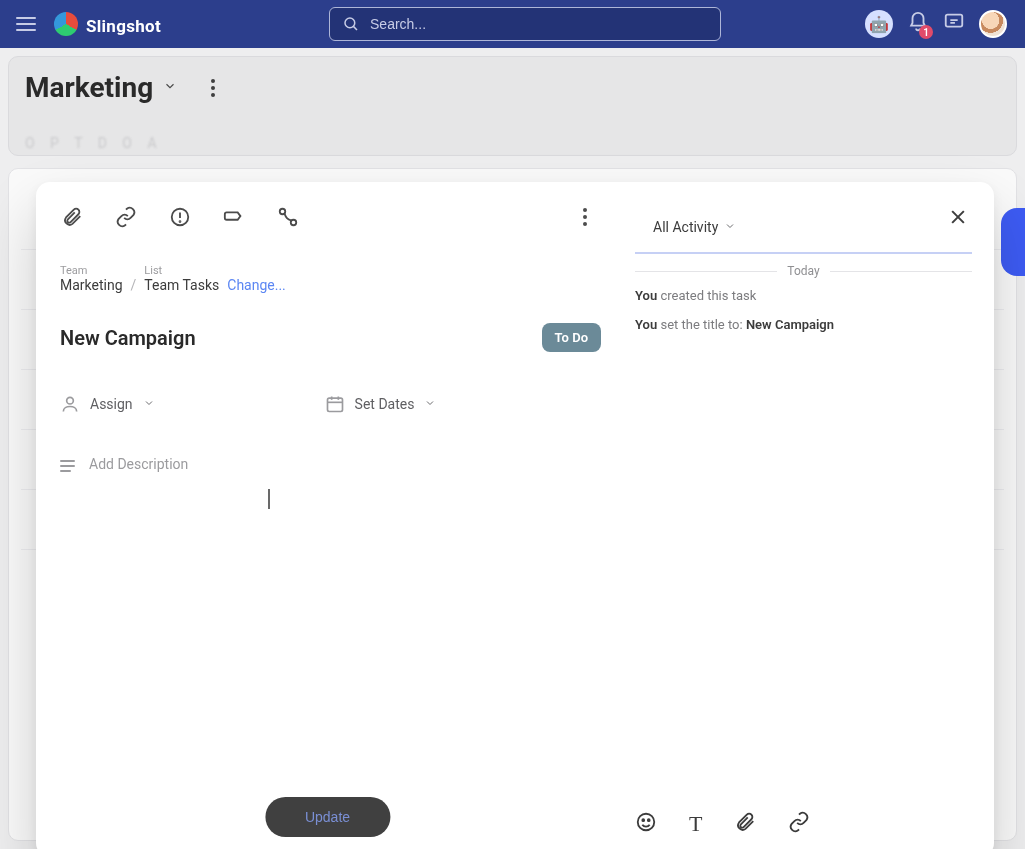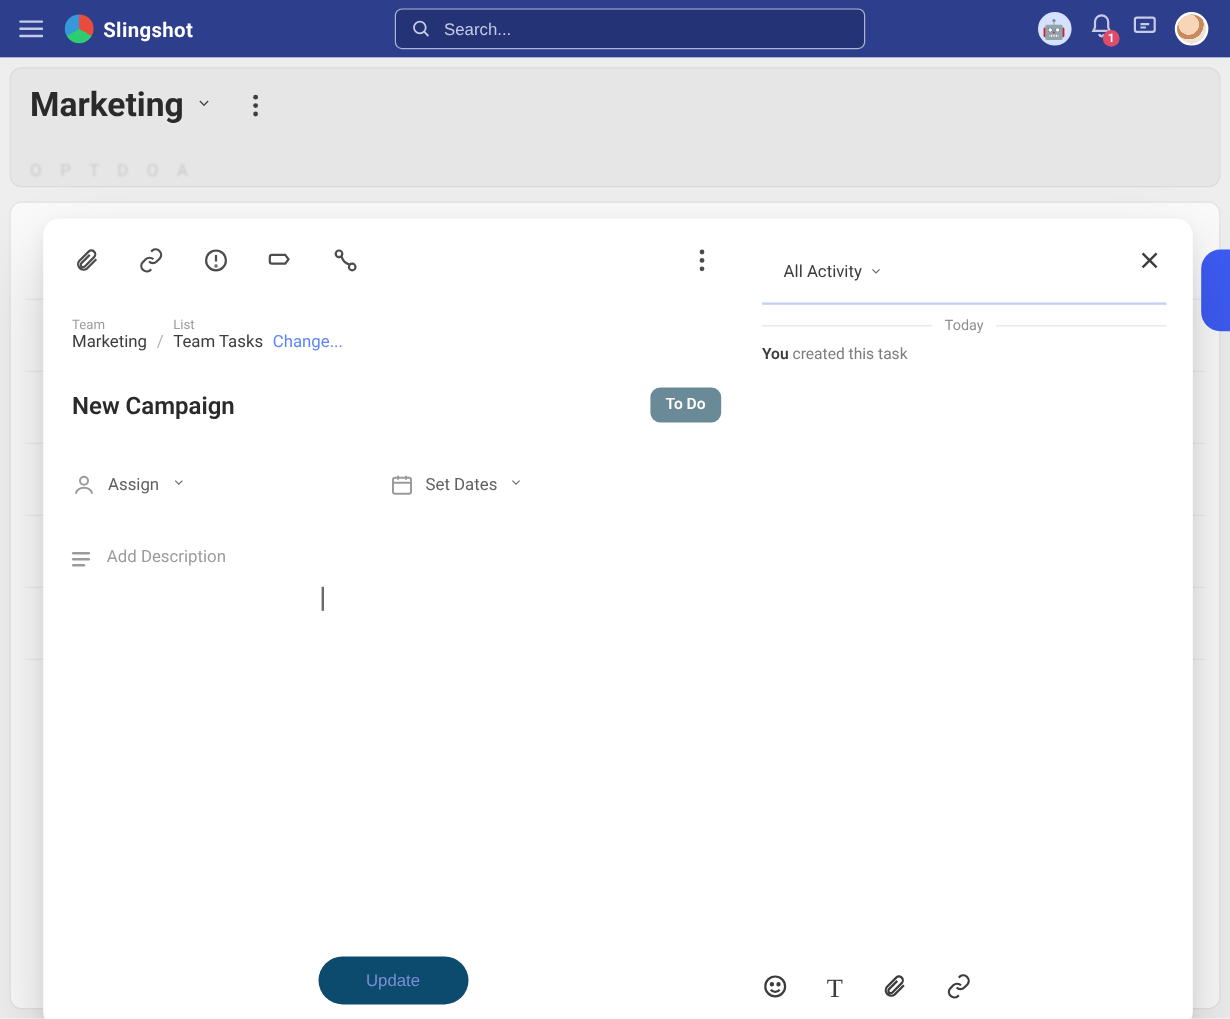--- a/index.html
+++ b/index.html
@@ -63,21 +63,21 @@
     .meta-item svg { width:20px; height:20px; stroke:#9b9b9e; fill:none; stroke-width:2; }
     .meta-chev svg { width:12px; height:12px; stroke:#6c6c6f; }
 
     .desc-row { margin-top:42px; display:flex; align-items:flex-start; gap:14px; }
     .desc-icon { display:flex; flex-direction:column; gap:3px; margin-top:4px; }
     .desc-icon span { display:block; height:2px; background:#9b9b9e; border-radius:1px; }
     .desc-icon span:nth-child(1){ width:15px; } .desc-icon span:nth-child(2){ width:15px; } .desc-icon span:nth-child(3){ width:11px; }
     .desc-area { flex:1; color:#9b9b9e; font-size:14px; border:none; outline:none; resize:none; height:260px; cursor:text; }
     .text-cursor { position:absolute; left:232px; top:307px; width:2px; height:20px; background:#2a2a2a; opacity:.7; }
 
-    .update-btn { position:absolute; bottom:20px; left:50%; transform:translateX(-50%); background:#0c4a6e; color:#7a8fd4; font-size:14px; font-weight:500; padding:12px 40px; border-radius:26px; border:none; cursor:not-allowed; }
+    .update-btn { position:absolute; bottom:20px; left:50%; transform:translateX(-50%); background:#404040; color:#7a8fd4; font-size:14px; font-weight:500; padding:12px 40px; border-radius:26px; border:none; cursor:not-allowed; }
 
     
     .right-head { display:flex; align-items:center; justify-content:space-between; padding-bottom:16px; border-bottom:2px solid #c6d0f5; }
     .right-head-inner { display:flex; align-items:center; gap:6px; cursor:pointer; margin-left:18px;margin-top:15px; }
     .right-head-label { font-size:14px; color:#3c3c3c; }
     .close-x { cursor:pointer; padding:4px; }
     .close-x svg { width:20px; height:20px; stroke:#3c3c3c; stroke-width:2.4; }
 
     .divider-today { display:flex; align-items:center; gap:10px; margin:10px 0; }
     .divider-today hr { flex:1; border:none; height:1px; background:#e4e4e7; }
@@ -276,20 +276,21 @@
         </div>
       </div>
 
       <div class="divider-today">
         <hr>
           <span>Today</span>
           <hr>
       </div>
 
       <div class="activity-line"><b>You</b><span> created this task</span></div>
+      <div class="activity-line"><b>You</b><span> set the title to: </span><b>New Campaign</b></div>
 
       <div class="compose">
         <div class="compose-tools">
           <div class="ctool"><svg viewBox="0 0 24 24">
                 <circle cx="12" cy="12" r="9"></circle>
                 <circle cx="9" cy="10" r="1" fill="#3c3c3c"></circle>
                 <circle cx="15" cy="10" r="1" fill="#3c3c3c"></circle>
                 <path d="M8 15c1 1.5 2.5 2 4 2s3-.5 4-2"></path>
               </svg></div>
           <div class="ctool ctool-T"><span>T</span></div>

